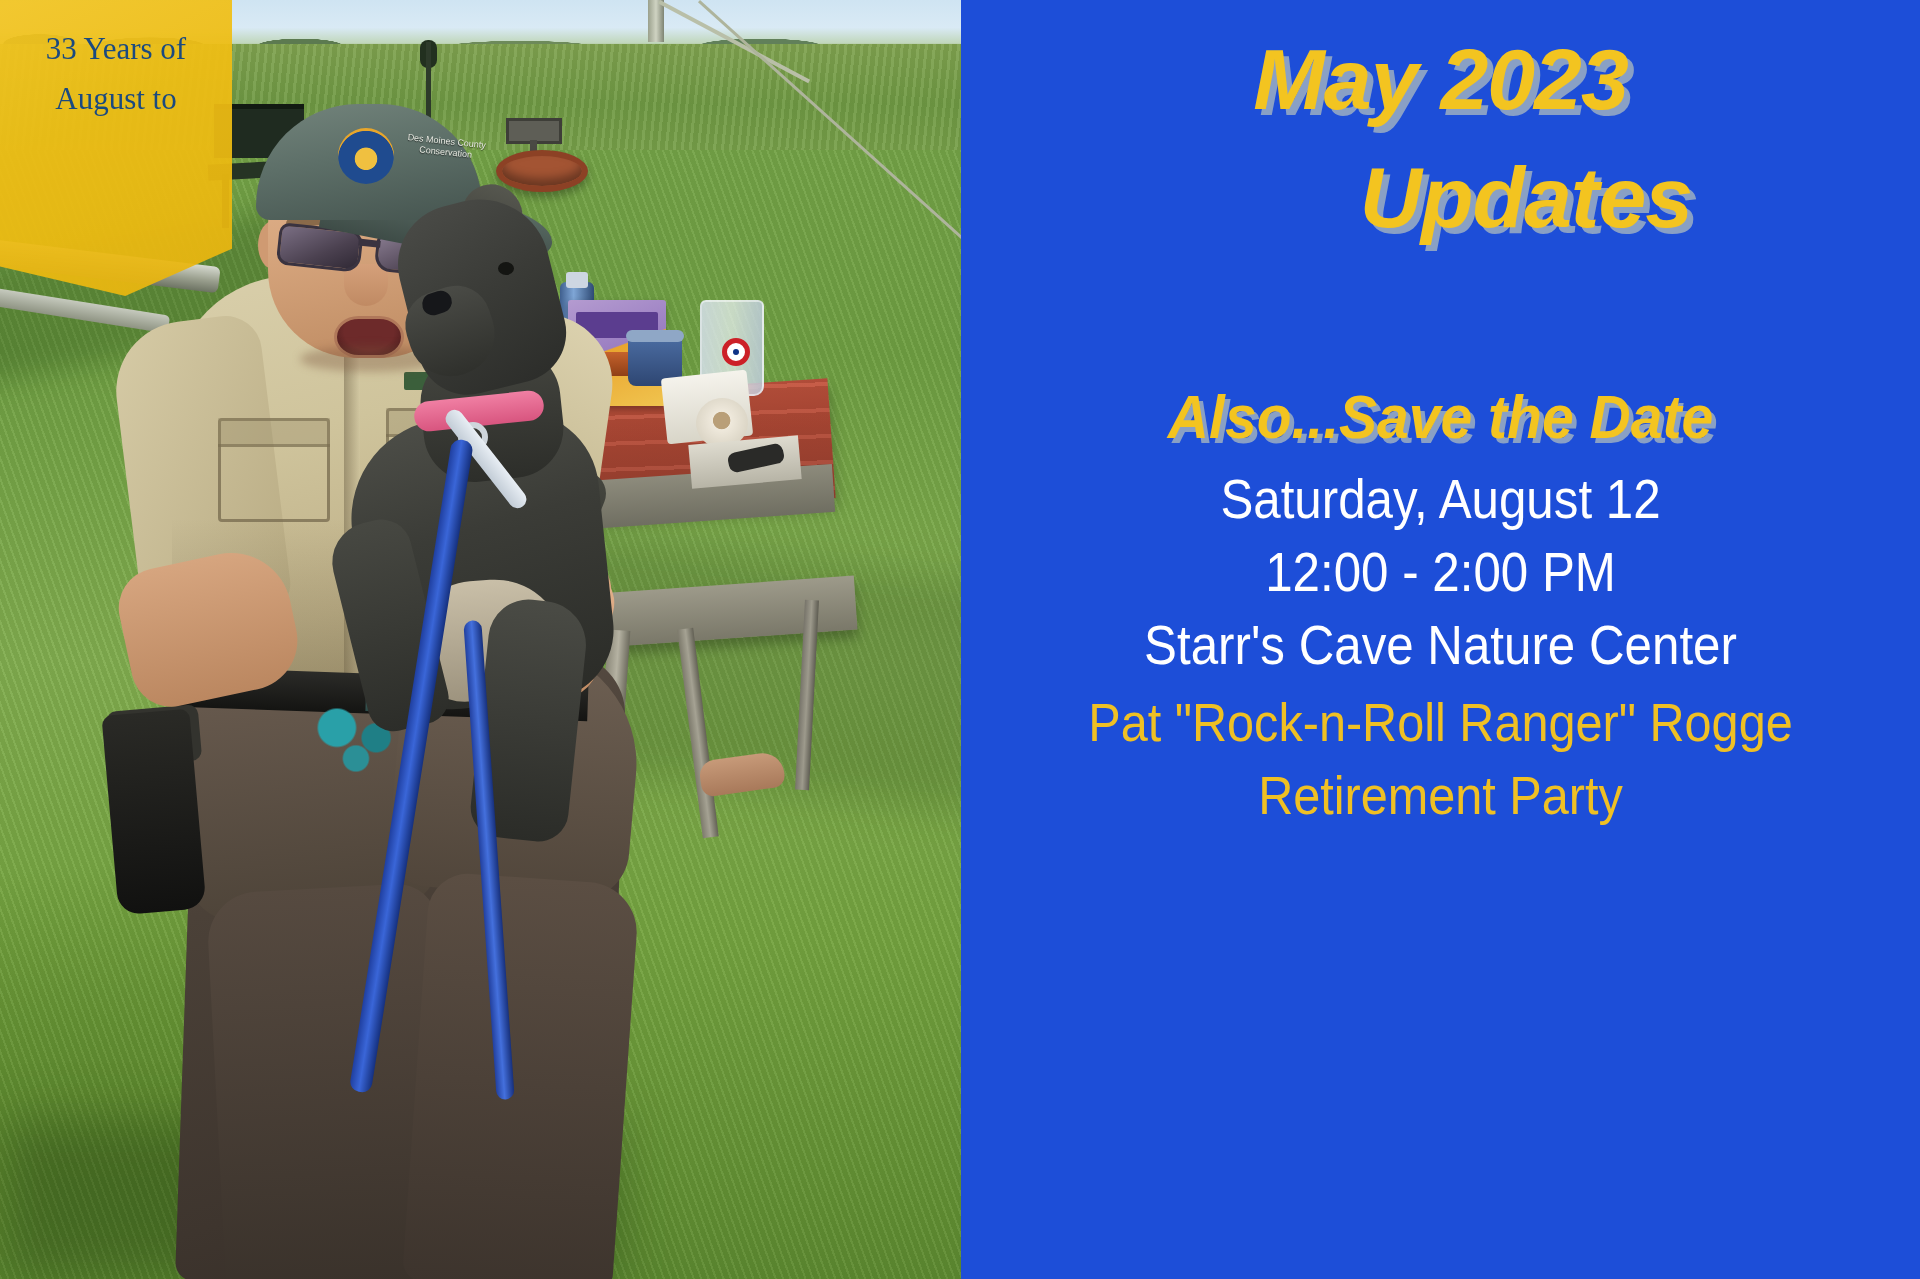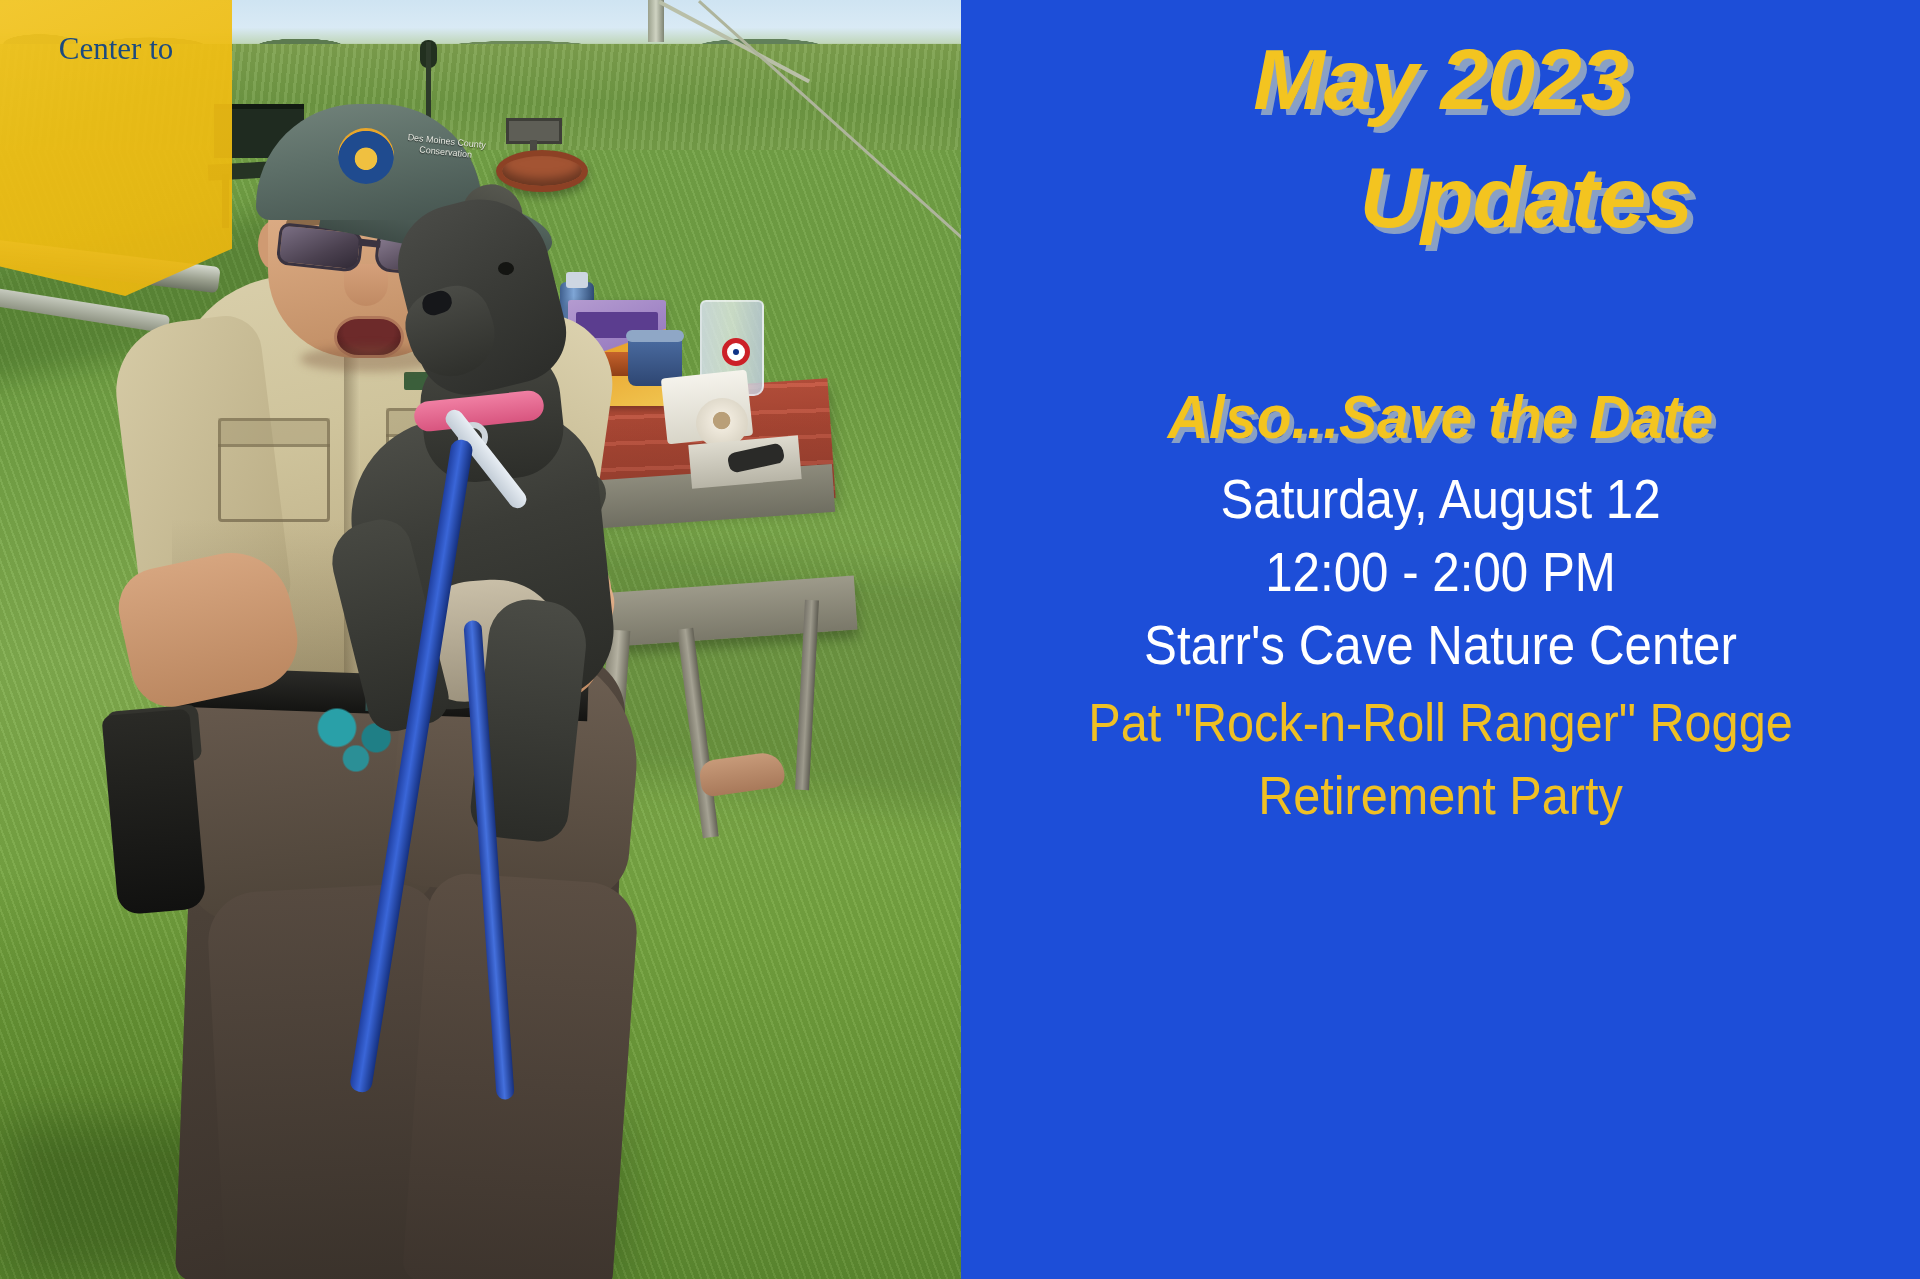--- a/index.html
+++ b/index.html
@@ -722,21 +722,22 @@
       <div class="pup-snout"></div>
       <div class="pup-nose"></div>
       <div class="pup-eye"></div>
       <div class="leash-strap"></div>
       <div class="leash"></div>
       <div class="leash2"></div>
     </div>
 
     <div id="banner"></div>
     <div id="banner-text">
-      <div>Center to</div>
+      <div>33 Years of</div>
+      <div>August to</div>
     </div>
   </div>
 
   <div id="panel">
 
     <div id="title-1" class="ttl">May 2023</div>
     <div id="title-2" class="ttl">Updates</div>
 
     <div id="save-heading">Also...Save the Date</div>
 

